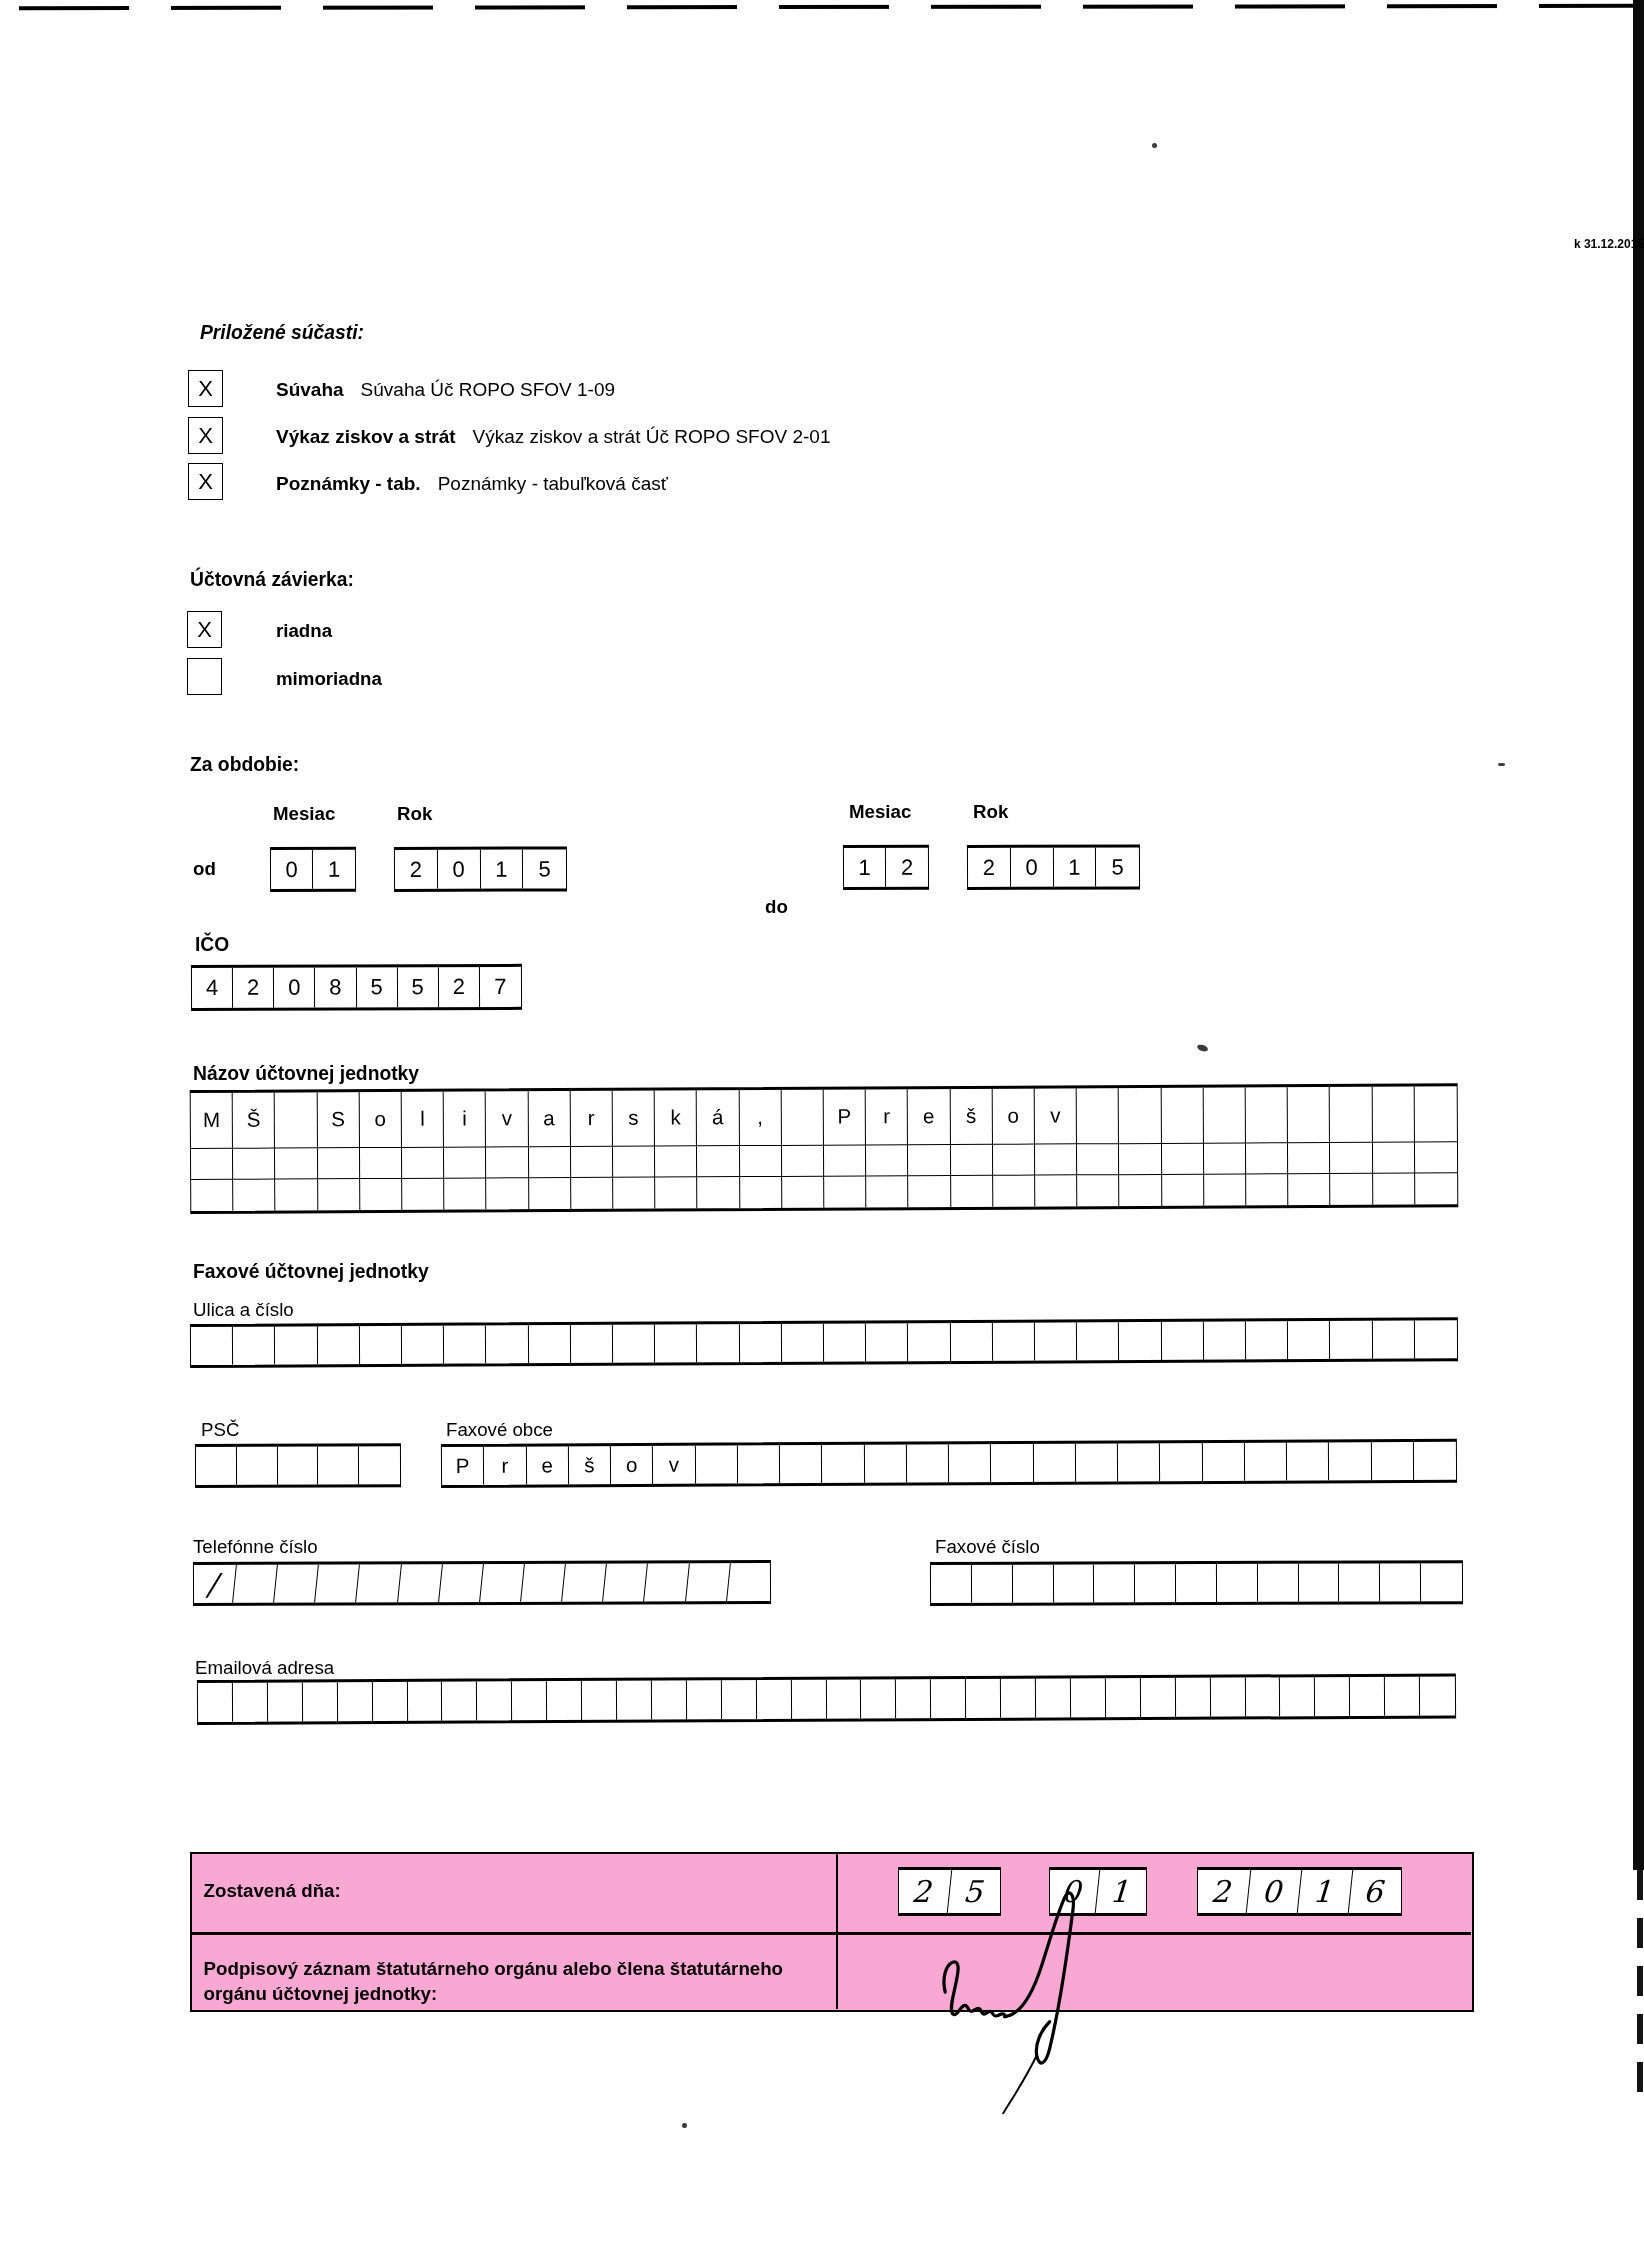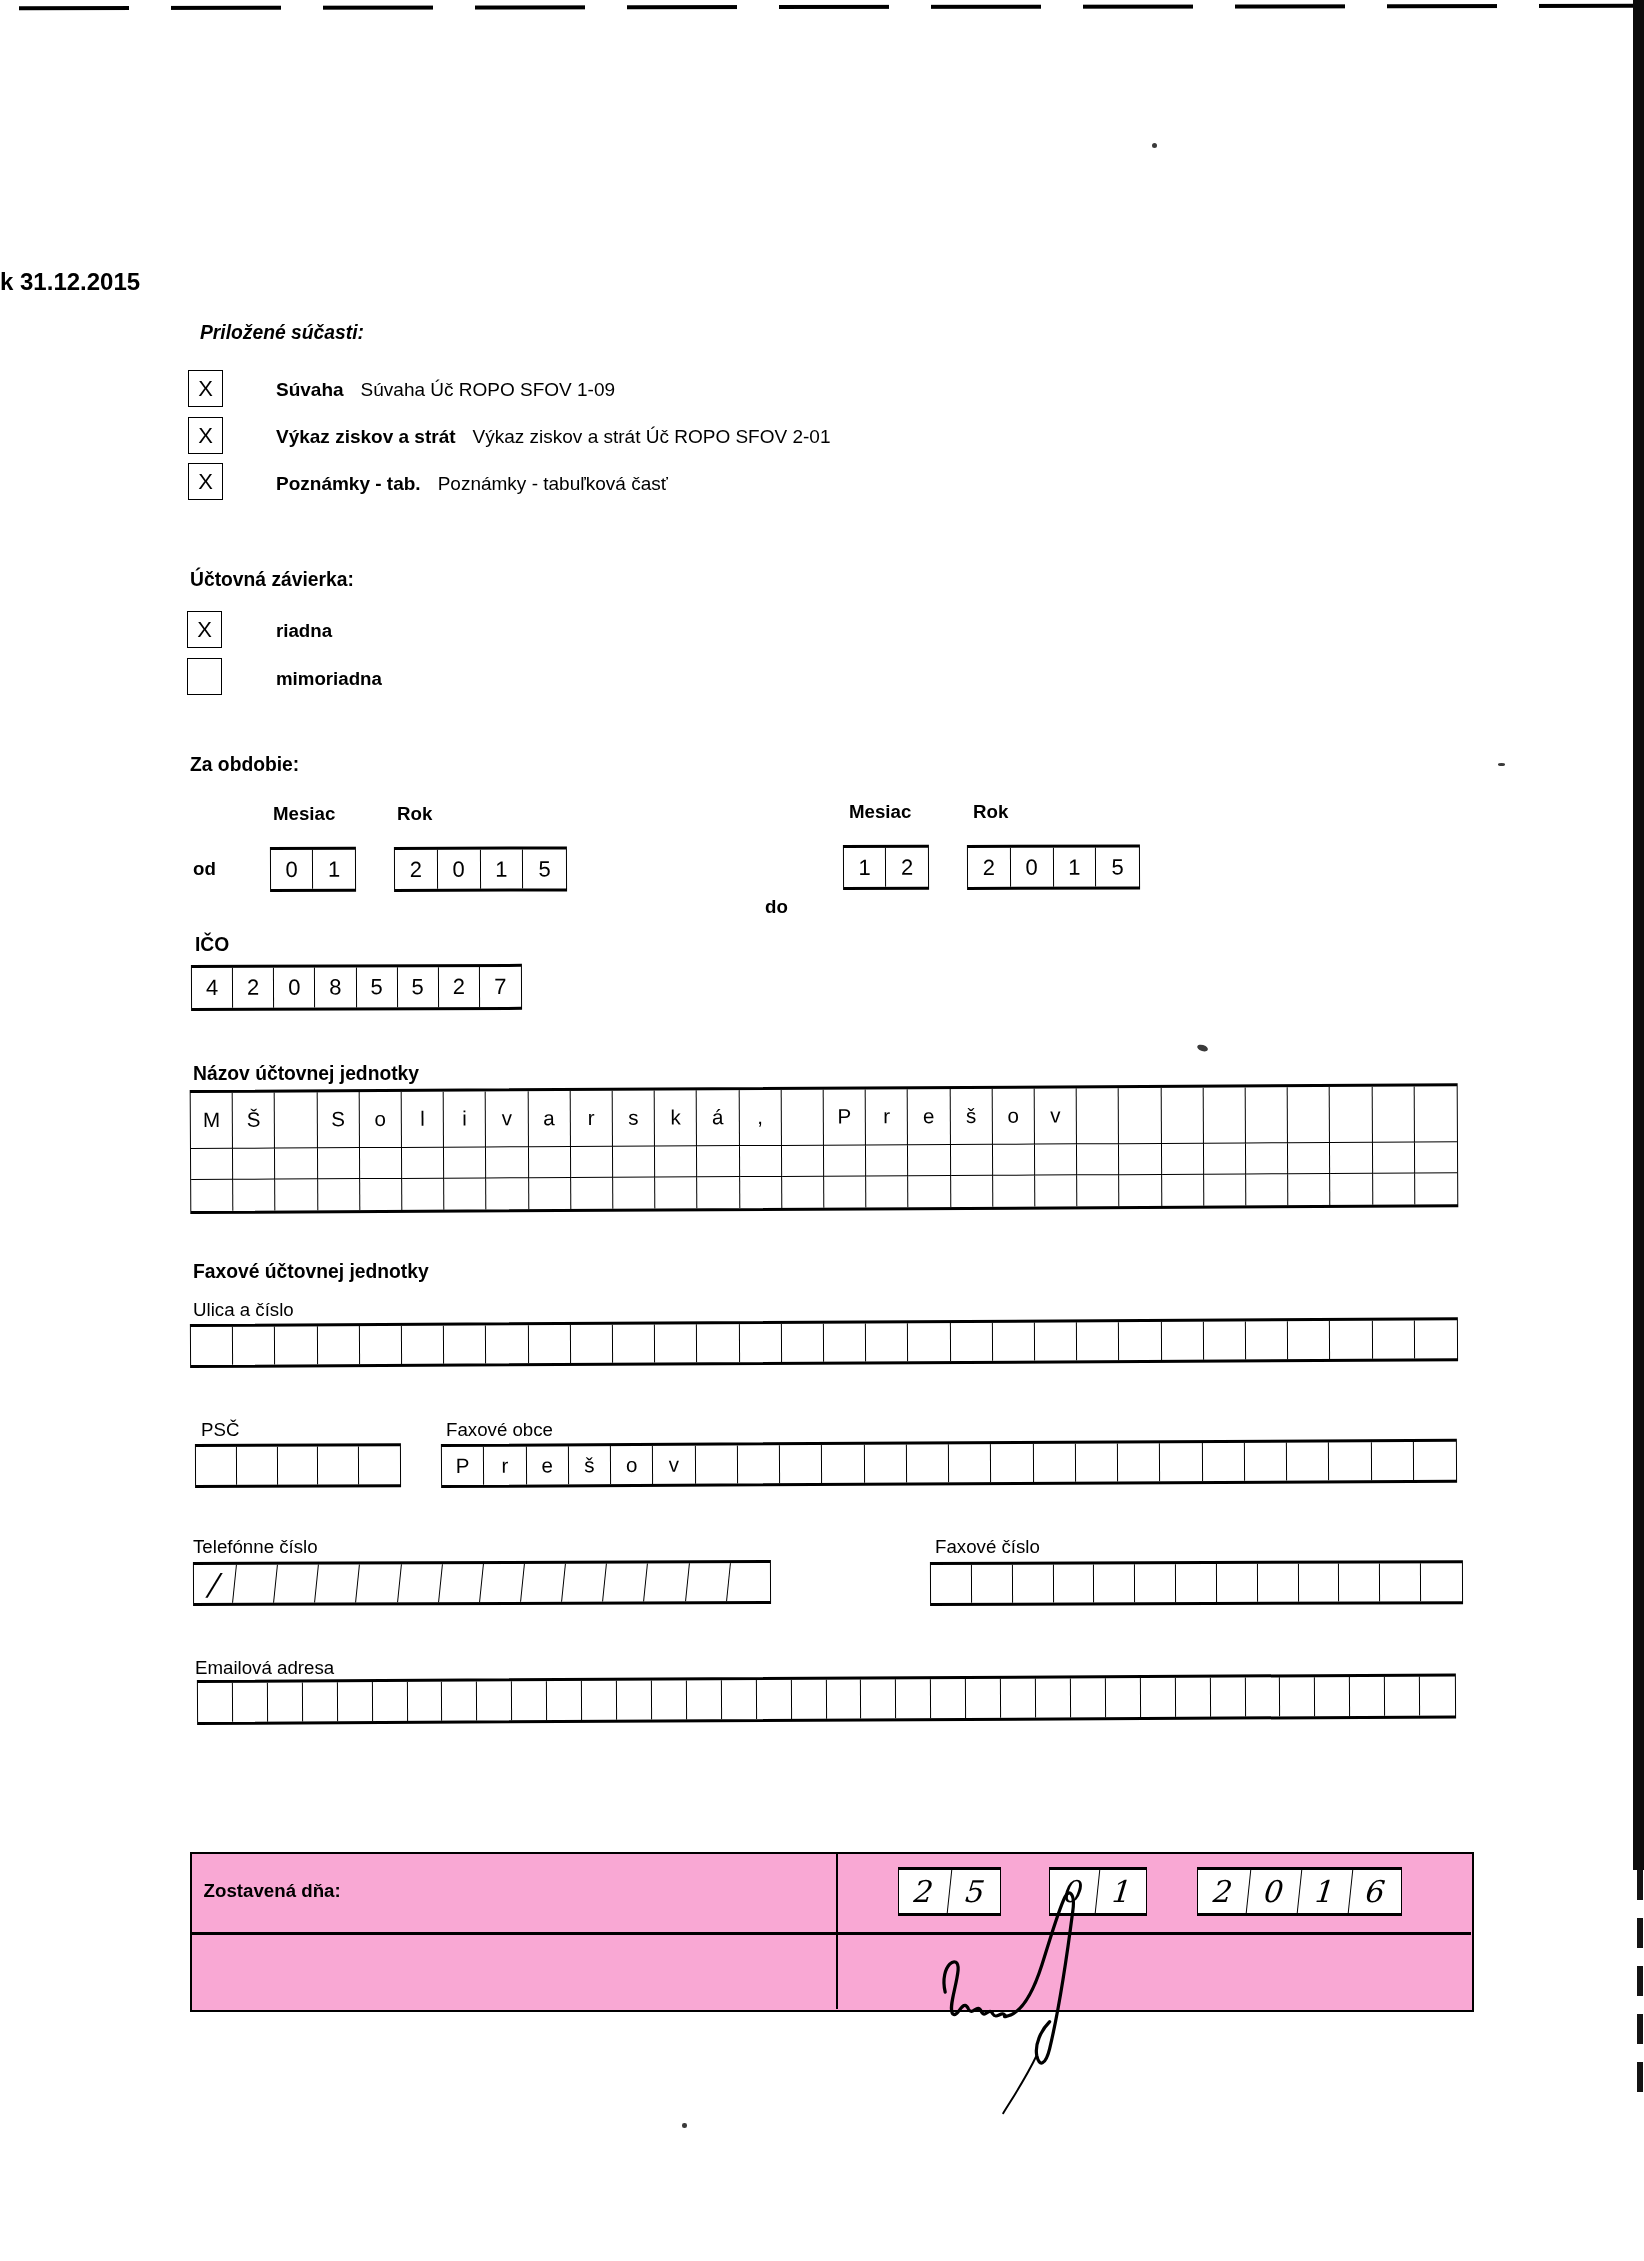--- a/index.html
+++ b/index.html
@@ -4,21 +4,21 @@
 <style>
   * { margin:0; padding:0; box-sizing:border-box; }
   html,body { background:#e8e8e8; }
   body { font-family:"Liberation Sans", sans-serif; color:#000; }
   .page {
     position:relative; width:1644px; height:2261px; background:#fff; overflow:hidden;
     margin:0 auto;
   }
   .abs { position:absolute; }
   .title { left:0; right:0; top:164px; text-align:center; font-size:28px; font-weight:bold; letter-spacing:-0.6px; }
-  .subtitle { left:0; right:0; top:237px; text-align:left; font-size:24px; font-weight:bold;margin-top:31px; }
+  .subtitle { left:0; right:0; top:237px; text-align:right; font-size:12px; font-weight:bold; }
   .h { font-size:19.3px; font-weight:bold; }
   .l { font-size:18.7px; }
   .b { font-weight:bold; }
   .checkbox {
     width:35px; height:37px; border:1.9px solid #000;
     display:flex; align-items:center; justify-content:center;
     font-size:22px;
   }
   .cbrow-label { display:flex; gap:17px; align-items:baseline; font-size:19px; white-space:nowrap; }
   .grid {
@@ -372,20 +372,21 @@
       <div class="cell"></div>
       <div class="cell"></div>
       <div class="cell"></div>
       <div class="cell nr"></div>
     </div>
 
   <div class="abs ftable" style="left:190px;top:1852px;width:1284px;height:160px;">
     <div class="abs vdiv" style="left:644px;top:0;height:155px;"></div>
     <div class="abs hdiv" style="left:0;top:78px;width:1279px;"></div>
     <div class="abs l b" style="left:11.6px;top:26px;">Zostavená dňa:</div>
+    <div class="abs sig-label" style="left:11.6px;top:102px;width:619px;">Podpisový záznam štatutárneho orgánu alebo člena štatutárneho orgánu účtovnej jednotky:</div>
     <div class="abs" style="left:646px;top:81px;width:633px;height:74px;"></div>
   </div>
 
   <div class="abs grid hand" style="left: 898px; top: 1867px; width: 103px; height: 49px; grid-template-columns: repeat(2, 1fr);">
       <div class="cell">2</div>
       <div class="cell nr">5</div>
     </div>
   <div class="abs grid hand" style="left: 1049px; top: 1867px; width: 98px; height: 49px; grid-template-columns: repeat(2, 1fr);">
       <div class="cell">0</div>
       <div class="cell nr">1</div>

